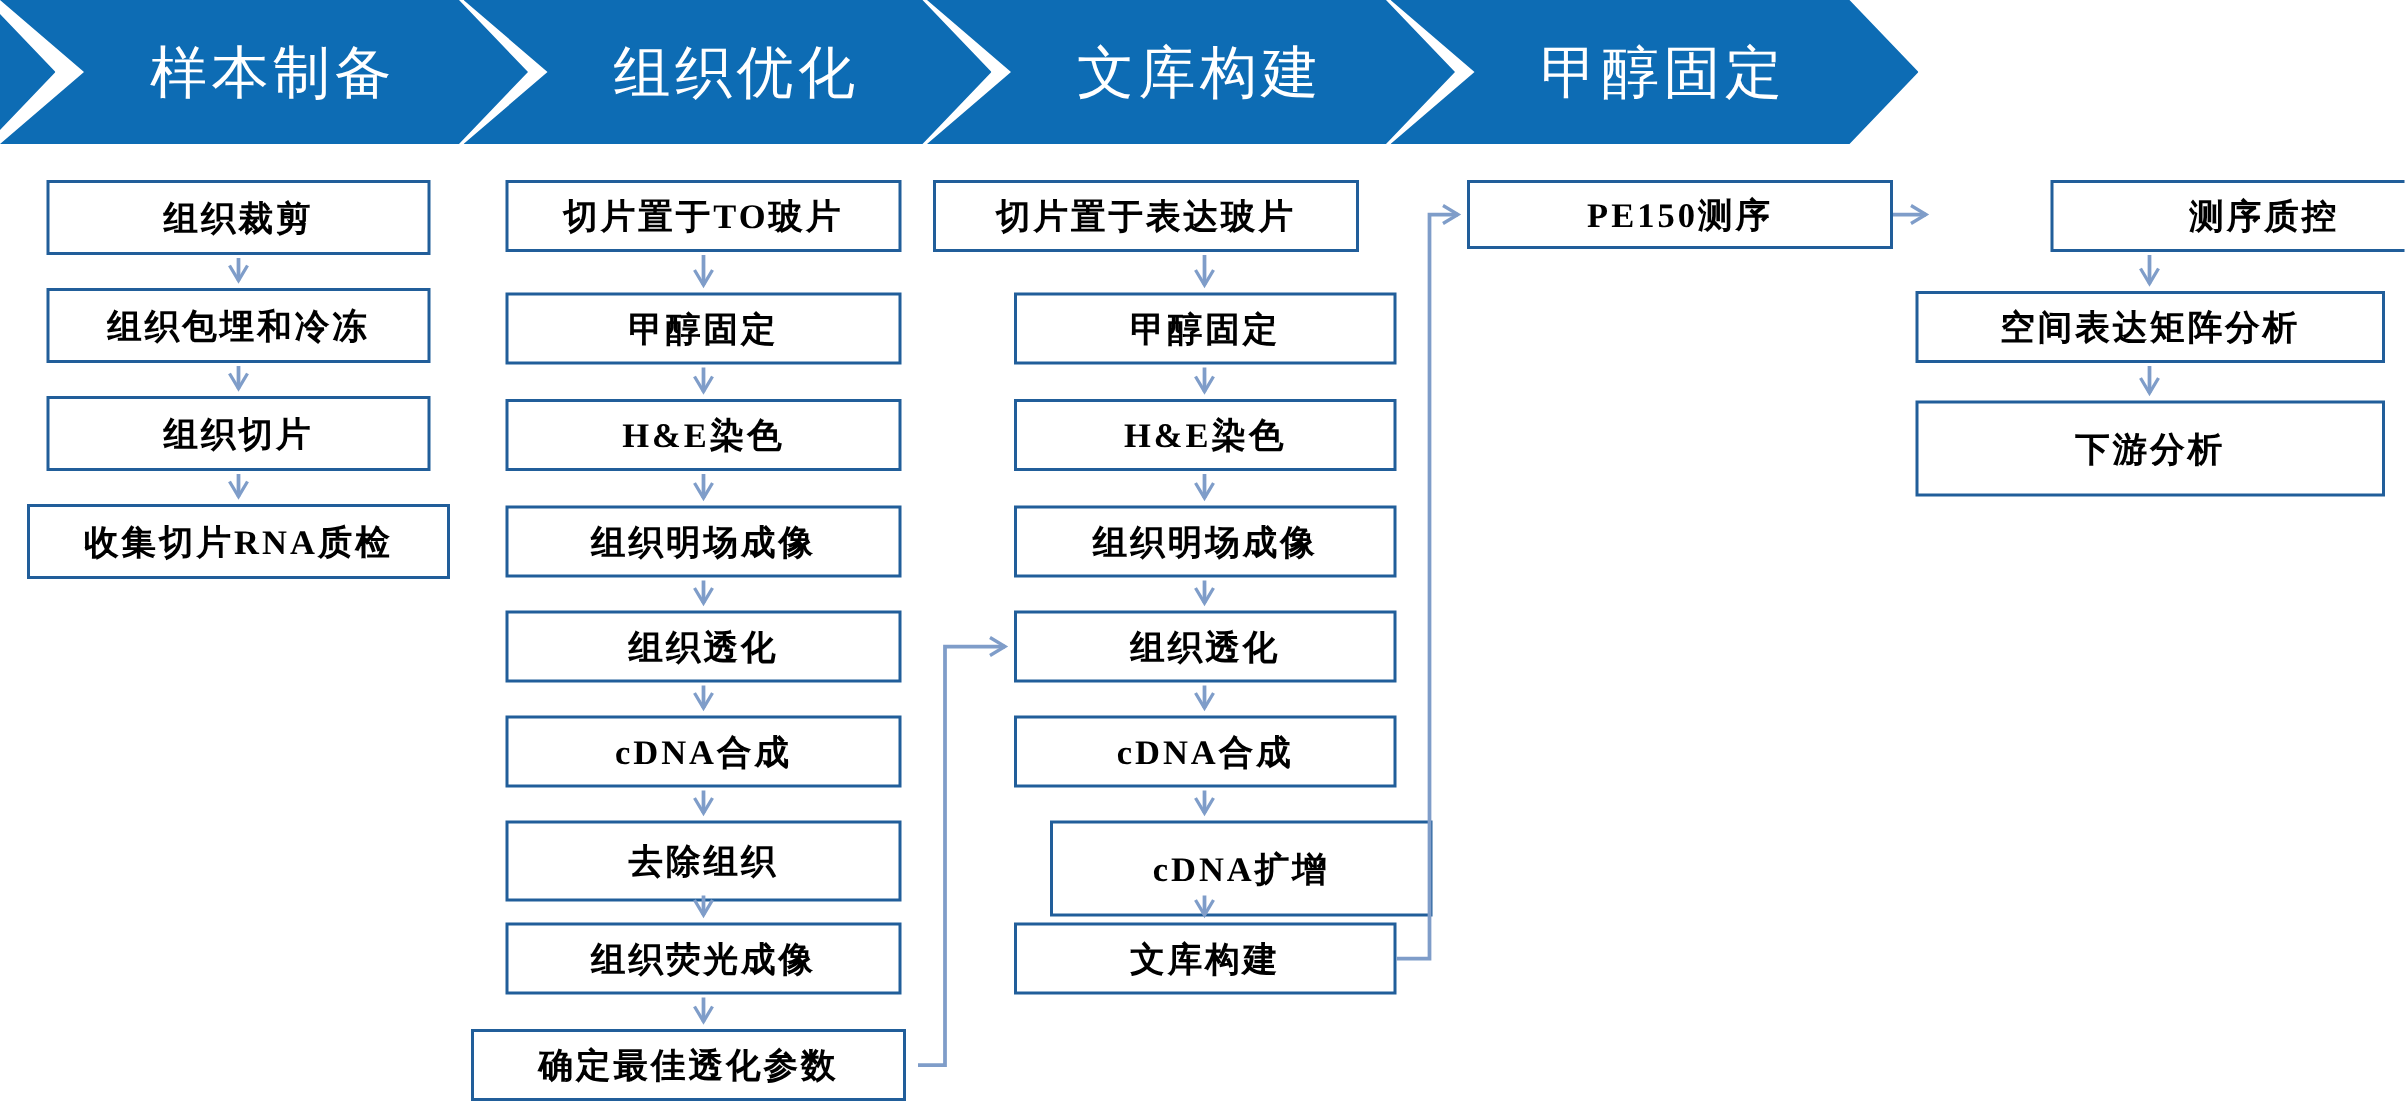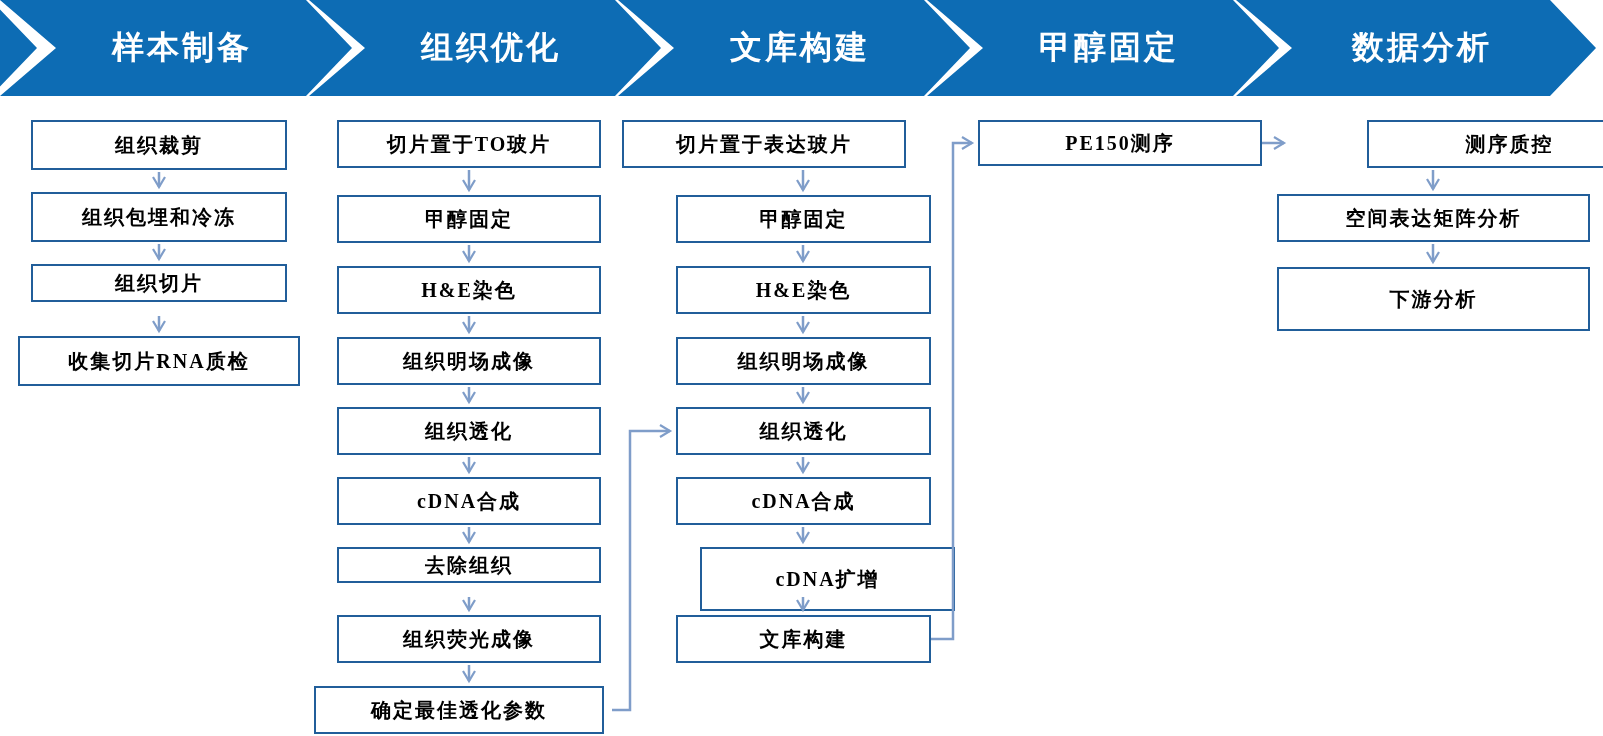--- a/index.html
+++ b/index.html
@@ -16,28 +16,28 @@
     background:var(--background);
     font-family:"Liberation Serif","DejaVu Serif",serif;
   }
   .banner{position:absolute;left:0;top:0;width:1603px;height:96px;overflow:hidden;}
   .chev{
     position:absolute;top:0;height:96px;background:var(--banner-blue);
     clip-path:polygon(0 0, calc(100% - 46px) 0, 100% 50%, calc(100% - 46px) 100%, 0 100%, 56px 50%);
     display:flex;align-items:center;justify-content:center;
   }
   .chev .lbl{
-    color:var(--banner-text);font-size:32px;font-weight:bold;letter-spacing:3px;
+    color:var(--banner-text);font-size:38px;font-weight:normal;letter-spacing:3px;
     padding-left:12px;white-space:nowrap;
   }
   .box{
     position:absolute;box-sizing:border-box;background:#fff;
     border:2.5px solid var(--box-border);
     display:flex;align-items:center;justify-content:center;
-    font-size:20px;font-weight:bold;letter-spacing:2px;color:var(--text);
+    font-size:23px;font-weight:bold;letter-spacing:2px;color:var(--text);
     white-space:nowrap;
   }
   svg.connectors{position:absolute;left:0;top:0;pointer-events:none;}
   .flow-line{stroke:var(--connector);stroke-width:2.5;fill:none;}
   .ah{stroke:var(--connector);stroke-width:2.2;fill:none;}
 </style>
 </head>
 <body>
 
 <div class="banner">
@@ -47,32 +47,29 @@
   </div>
   <div class="chev" style="left:309px;width:352px;">
     <span class="lbl">组织优化</span>
   </div>
   <div class="chev" style="left:618px;width:352px;">
     <span class="lbl">文库构建</span>
   </div>
   <div class="chev" style="left:927px;width:352px;">
     <span class="lbl">甲醇固定</span>
   </div>
-  <div class="chev" style="left:1236px;width:360px;">
-    <span class="lbl">数据分析</span>
-  </div>
 </div>
 
 <div class="box" style="left:31px;top:120px;width:256px;height:50px">
     <span>组织裁剪</span>
   </div>
 <div class="box" style="left:31px;top:192px;width:256px;height:50px">
     <span>组织包埋和冷冻</span>
   </div>
-<div class="box" style="left:31px;top:264px;width:256px;height:38px">
+<div class="box" style="left:31px;top:264px;width:256px;height:50px">
     <span>组织切片</span>
   </div>
 <div class="box" style="left:18px;top:336px;width:282px;height:50px">
     <span>收集切片RNA质检</span>
   </div>
 
 <div class="box" style="left:337px;top:120px;width:264px;height:48px">
     <span>切片置于TO玻片</span>
   </div>
 <div class="box" style="left:337px;top:195px;width:264px;height:48px">
@@ -83,21 +80,21 @@
   </div>
 <div class="box" style="left:337px;top:337px;width:264px;height:48px">
     <span>组织明场成像</span>
   </div>
 <div class="box" style="left:337px;top:407px;width:264px;height:48px">
     <span>组织透化</span>
   </div>
 <div class="box" style="left:337px;top:477px;width:264px;height:48px">
     <span>cDNA合成</span>
   </div>
-<div class="box" style="left:337px;top:547px;width:264px;height:36px">
+<div class="box" style="left:337px;top:547px;width:264px;height:54px">
     <span>去除组织</span>
   </div>
 <div class="box" style="left:337px;top:615px;width:264px;height:48px">
     <span>组织荧光成像</span>
   </div>
 <div class="box" style="left:314px;top:686px;width:290px;height:48px">
     <span>确定最佳透化参数</span>
   </div>
 
 <div class="box" style="left:622px;top:120px;width:284px;height:48px">

